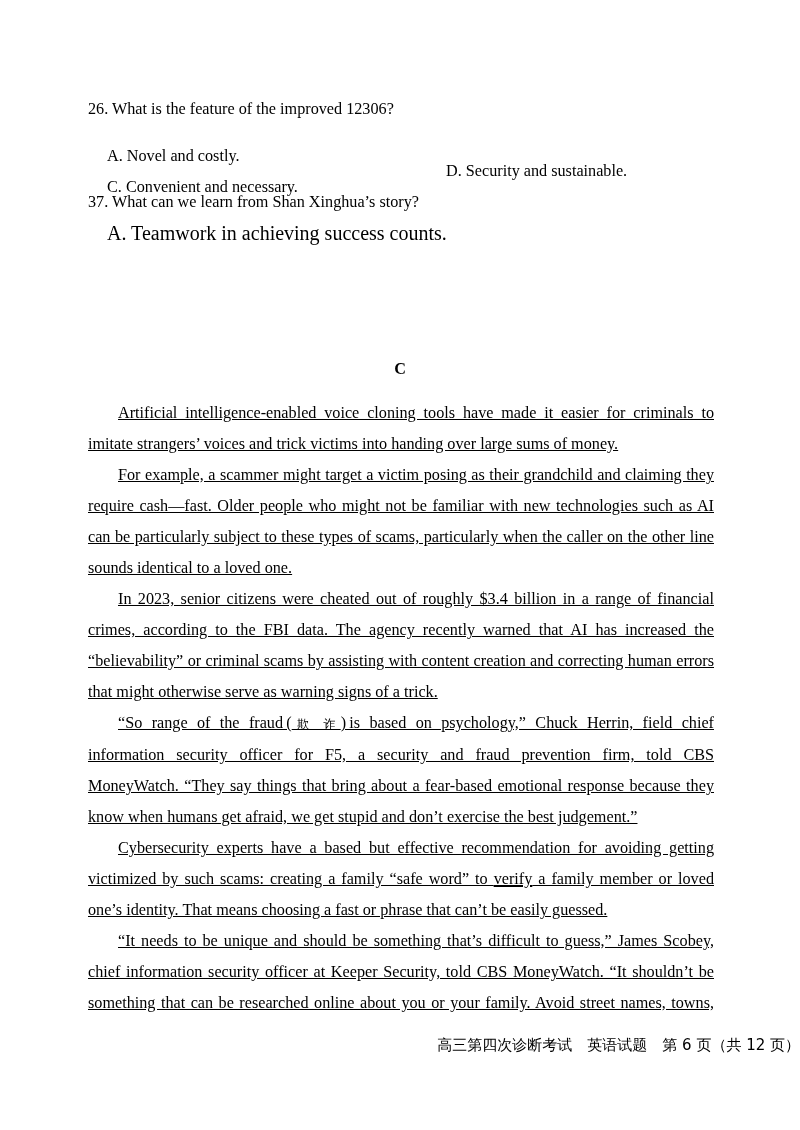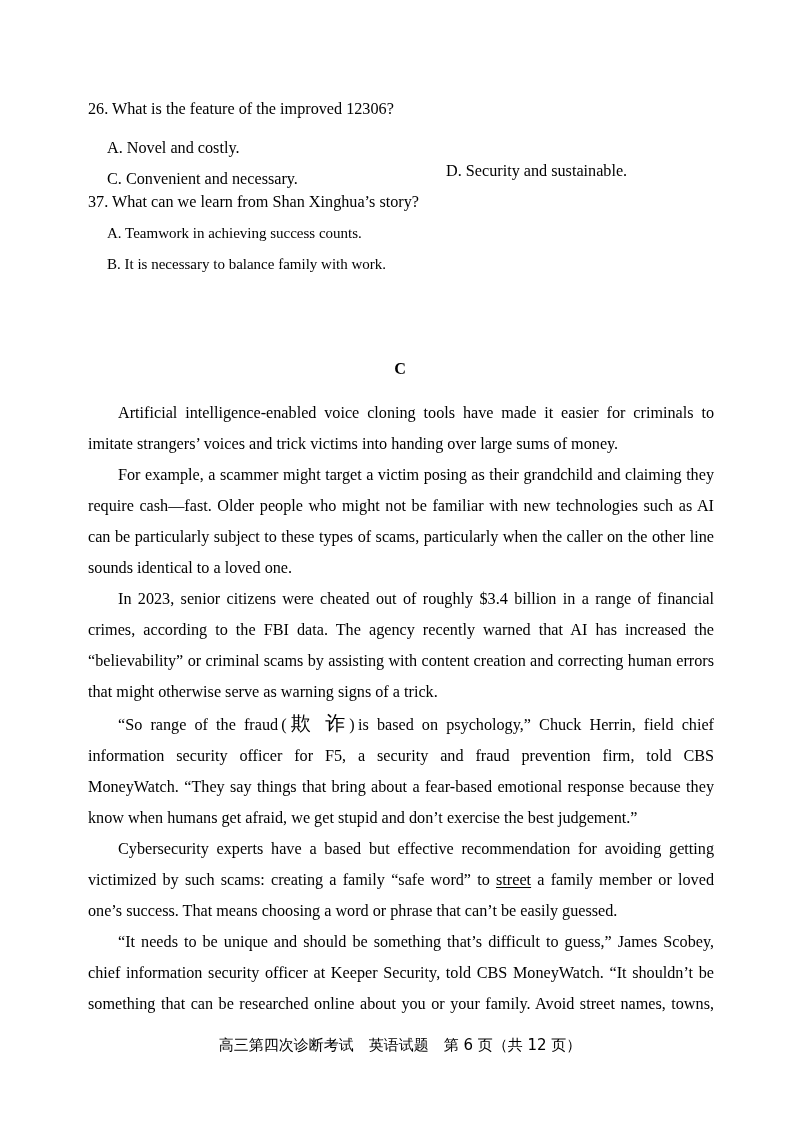--- a/index.html
+++ b/index.html
@@ -41,36 +41,36 @@
 
   .opt-row {
     position: relative;
     height: 31px;
     line-height: 31px;
     font-size: 16.2px;
   }
   .opt-col-a {
     position: absolute;
     left: 19px;
-    top: 8px;
+    top: 16px;
     white-space: nowrap;
     font-family: Liberation Serif, serif;
   }
   .opt-col-b {
     position: absolute;
     left: 358px;
     top: 0;
     white-space: nowrap;
   }
   .opt-single {
     position: relative;
     left: 19px;
     height: 31px;
     line-height: 31px;
-    font-size: 15px;
+    font-size: 20px;
     white-space: nowrap;
   }
 
   
   .section-letter {
     position: absolute;
     left: 0;
     top: 357px;
     width: 800px;
     text-align: center;
@@ -78,20 +78,21 @@
     font-weight: bold;
     line-height: 24px;
   }
 
   
   .passage {
     position: absolute;
     left: 88px;
     top: 398px;
     width: 626px;
+    text-decoration: underline;
   }
 
   .passage p {
     margin: 0;
     font-size: 16.2px;
     line-height: 31px;
     text-align: justify;
     text-align-last: left;
     text-indent: 30px;
     text-justify: inter-word;
@@ -104,30 +105,30 @@
     text-align-last: justify;
   }
 
   .underlined {
     text-decoration: underline;
     text-underline-offset: 2px;
   }
 
   .cjk {
     font-family: "DejaVu Sans", "Liberation Sans", sans-serif;
-    font-size: 20px;
+    font-size: 12px;
   }
 
   
   .footer {
     position: absolute;
     left: 0;
     top: 1033px;
     width: 800px;
-    text-align: center;
+    text-align: right;
     font-size: 15px;
     line-height: 24px;
     font-family: "DejaVu Sans", "Liberation Sans", sans-serif;
     white-space: pre;
   }
 </style>
 </head>
 <body>
 
 <div class="page">
@@ -141,39 +142,38 @@
     </div>
 
     <div class="opt-row">
       <span class="opt-col-a">C. Convenient and necessary.</span>
       <span class="opt-col-b">D. Security and sustainable.</span>
     </div>
 
     <div class="q-stem">37. What can we learn from Shan Xinghua’s story?</div>
 
     <div class="opt-single">A. Teamwork in achieving success counts.</div>
-    <div class="opt-single">B. It is necessary to balance family with work.</div>
   </div>
 
   <div class="section-letter">C</div>
 
   <div class="passage">
 
     <p>Artificial intelligence-enabled voice cloning tools have made it easier for criminals to imitate strangers’ voices and trick victims into handing over large sums of money.</p>
 
     <p>For example, a scammer might target a victim posing as their grandchild and claiming they require cash—fast. Older people who might not be familiar with new technologies such as AI can be particularly subject to these types of scams, particularly when the caller on the other line sounds identical to a loved one.</p>
 
     <p>In 2023, senior citizens were cheated out of roughly $3.4 billion in a range of financial crimes, according to the FBI data. The agency recently warned that AI has increased the “believability” or criminal scams by assisting with content creation and correcting human errors that might otherwise serve as warning signs of a trick.</p>
 
     <p>
       <span>“So range of the fraud (</span><span class="cjk">欺 诈</span><span>) is based on psychology,” Chuck Herrin, field chief information security officer for F5, a security and fraud prevention firm, told CBS MoneyWatch. “They say things that bring about a fear-based emotional response because they know when humans get afraid, we get stupid and don’t exercise the best judgement.”</span>
     </p>
 
     <p>
-      <span>Cybersecurity experts have a based but effective recommendation for avoiding getting victimized by such scams: creating a family “safe word” to </span><span class="underlined">street</span><span> a family member or loved one’s success. That means choosing a word or phrase that can’t be easily guessed.</span>
+      <span>Cybersecurity experts have a based but effective recommendation for avoiding getting victimized by such scams: creating a family “safe word” to </span><span class="underlined">verify</span><span> a family member or loved one’s identity. That means choosing a fast or phrase that can’t be easily guessed.</span>
     </p>
 
     <p class="clip-last">“It needs to be unique and should be something that’s difficult to guess,” James Scobey, chief information security officer at Keeper Security, told CBS MoneyWatch. “It shouldn’t be something that can be researched online about you or your family. Avoid street names, towns,</p>
   </div>
 
   <div class="footer">高三第四次诊断考试　英语试题　第 6 页（共 12 页）</div>
 
 </div>
 
 </body></html>

